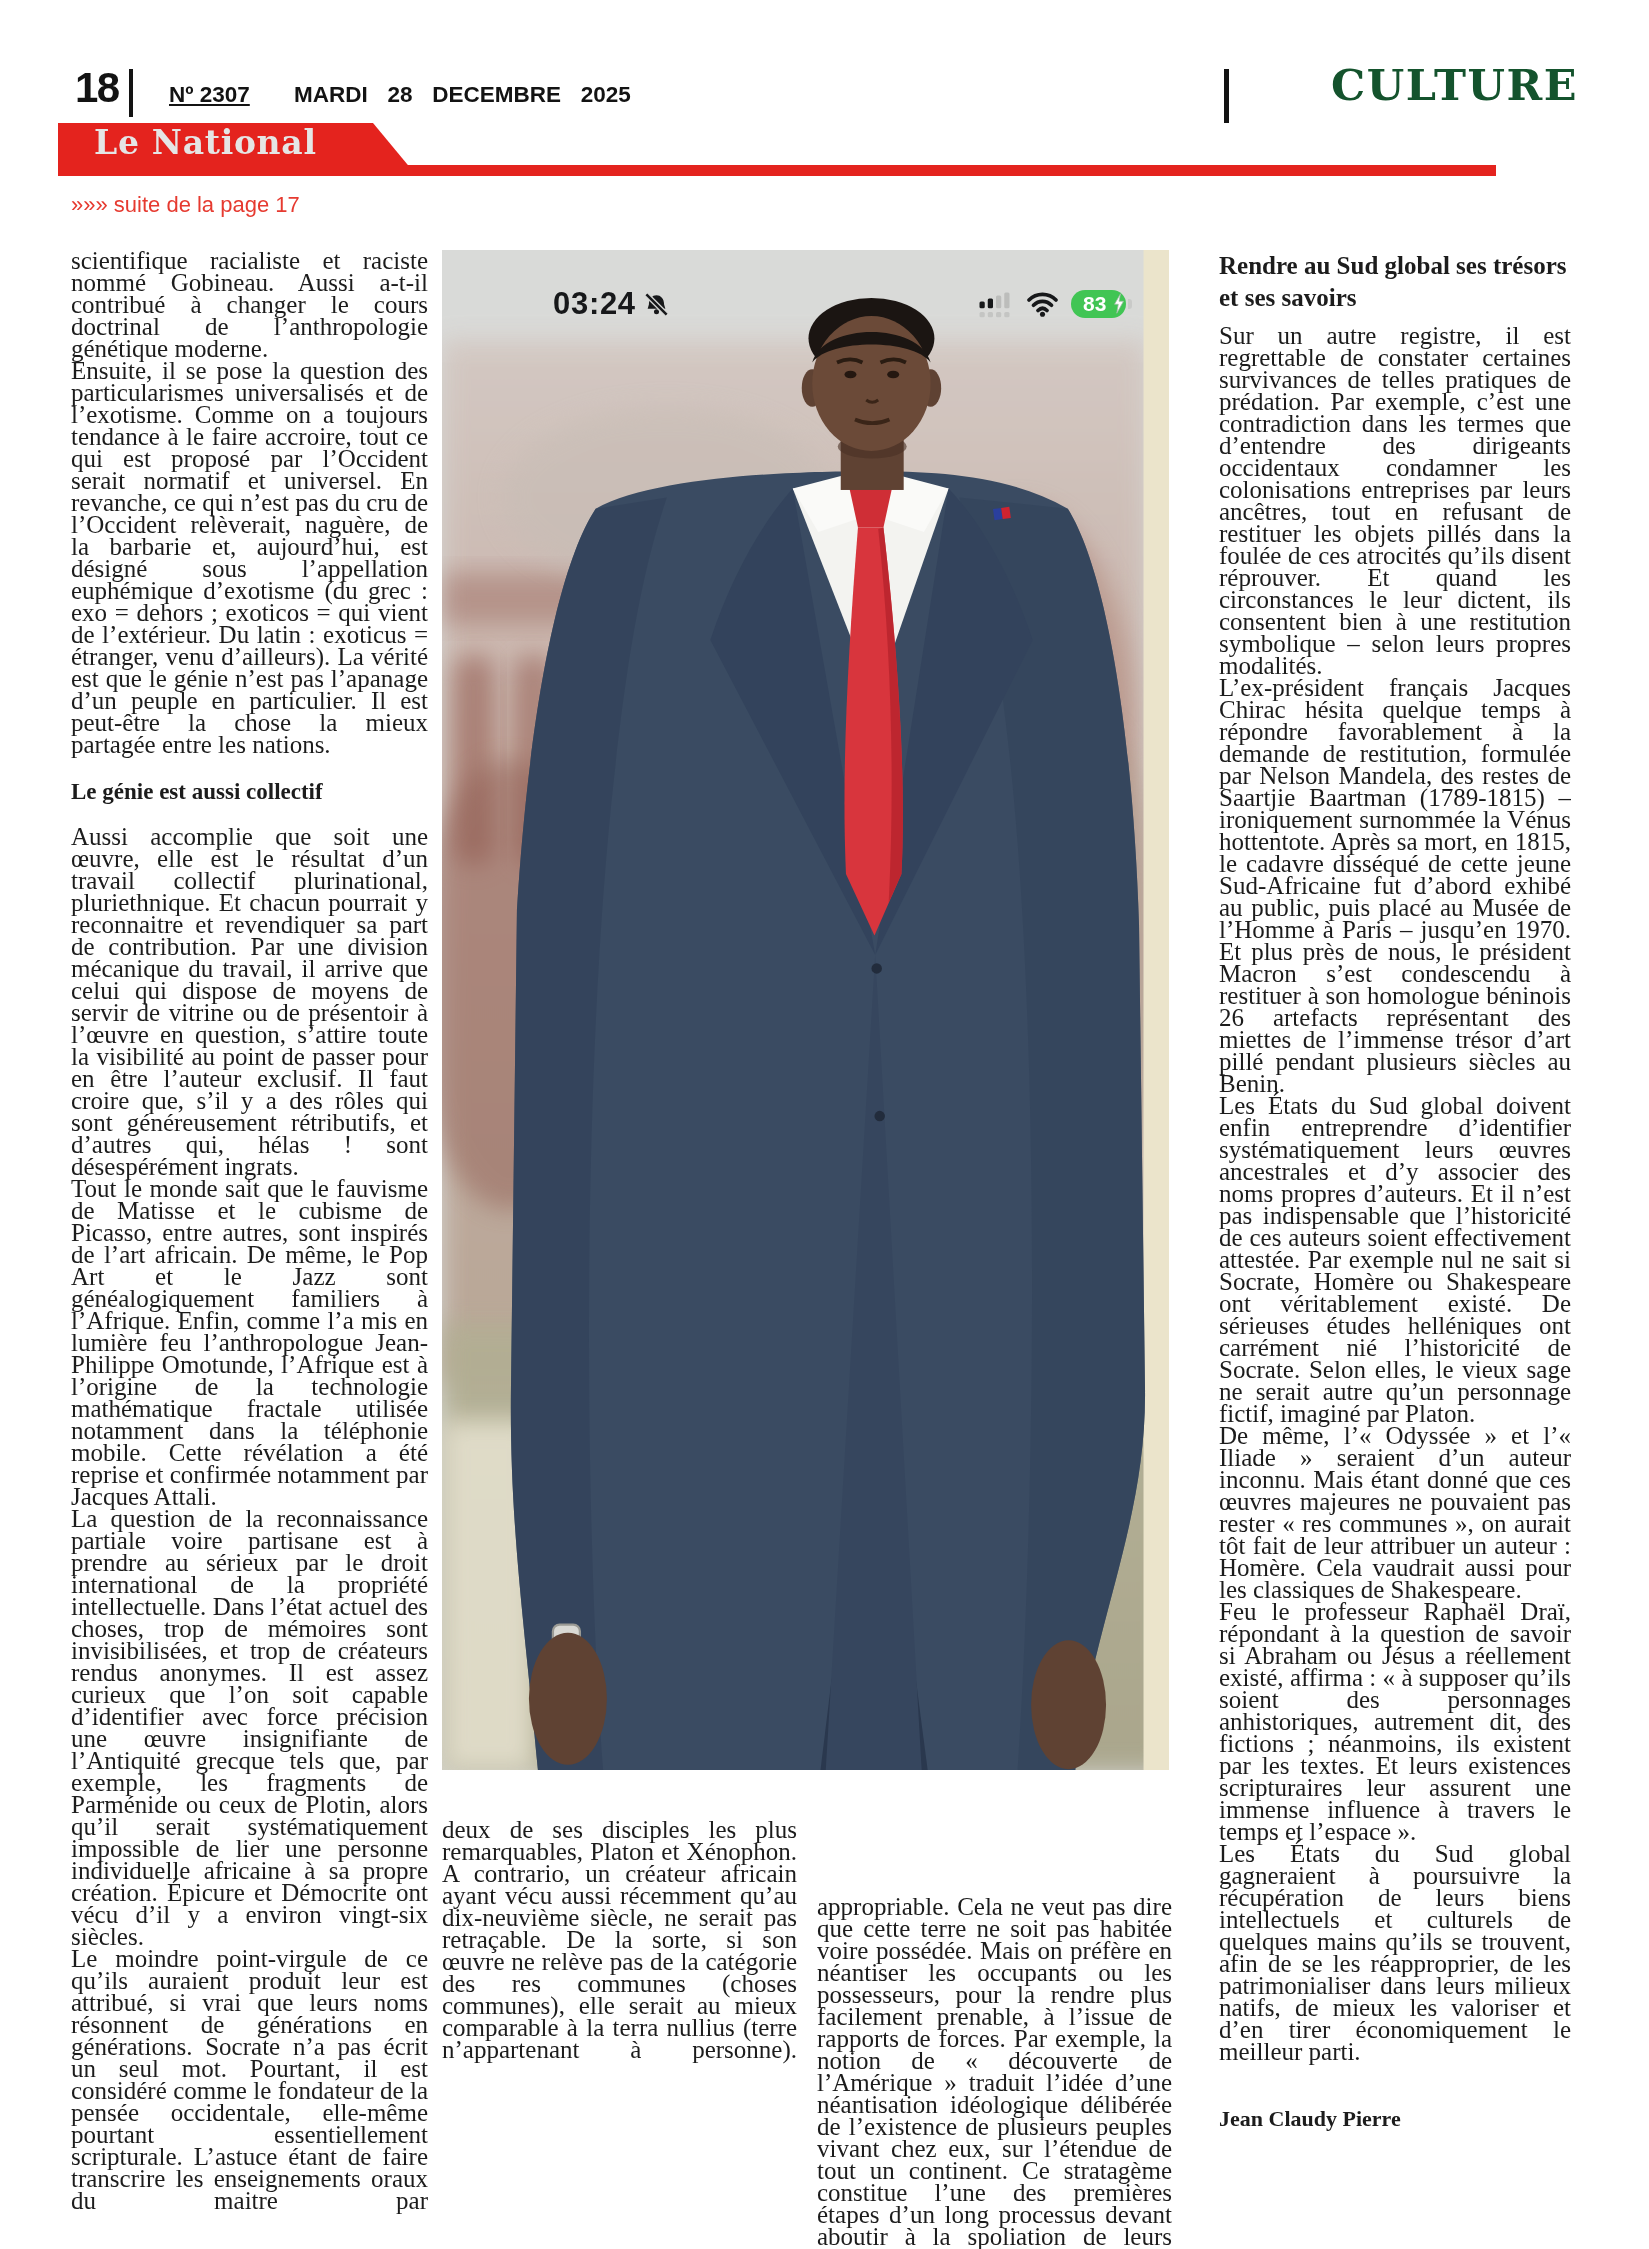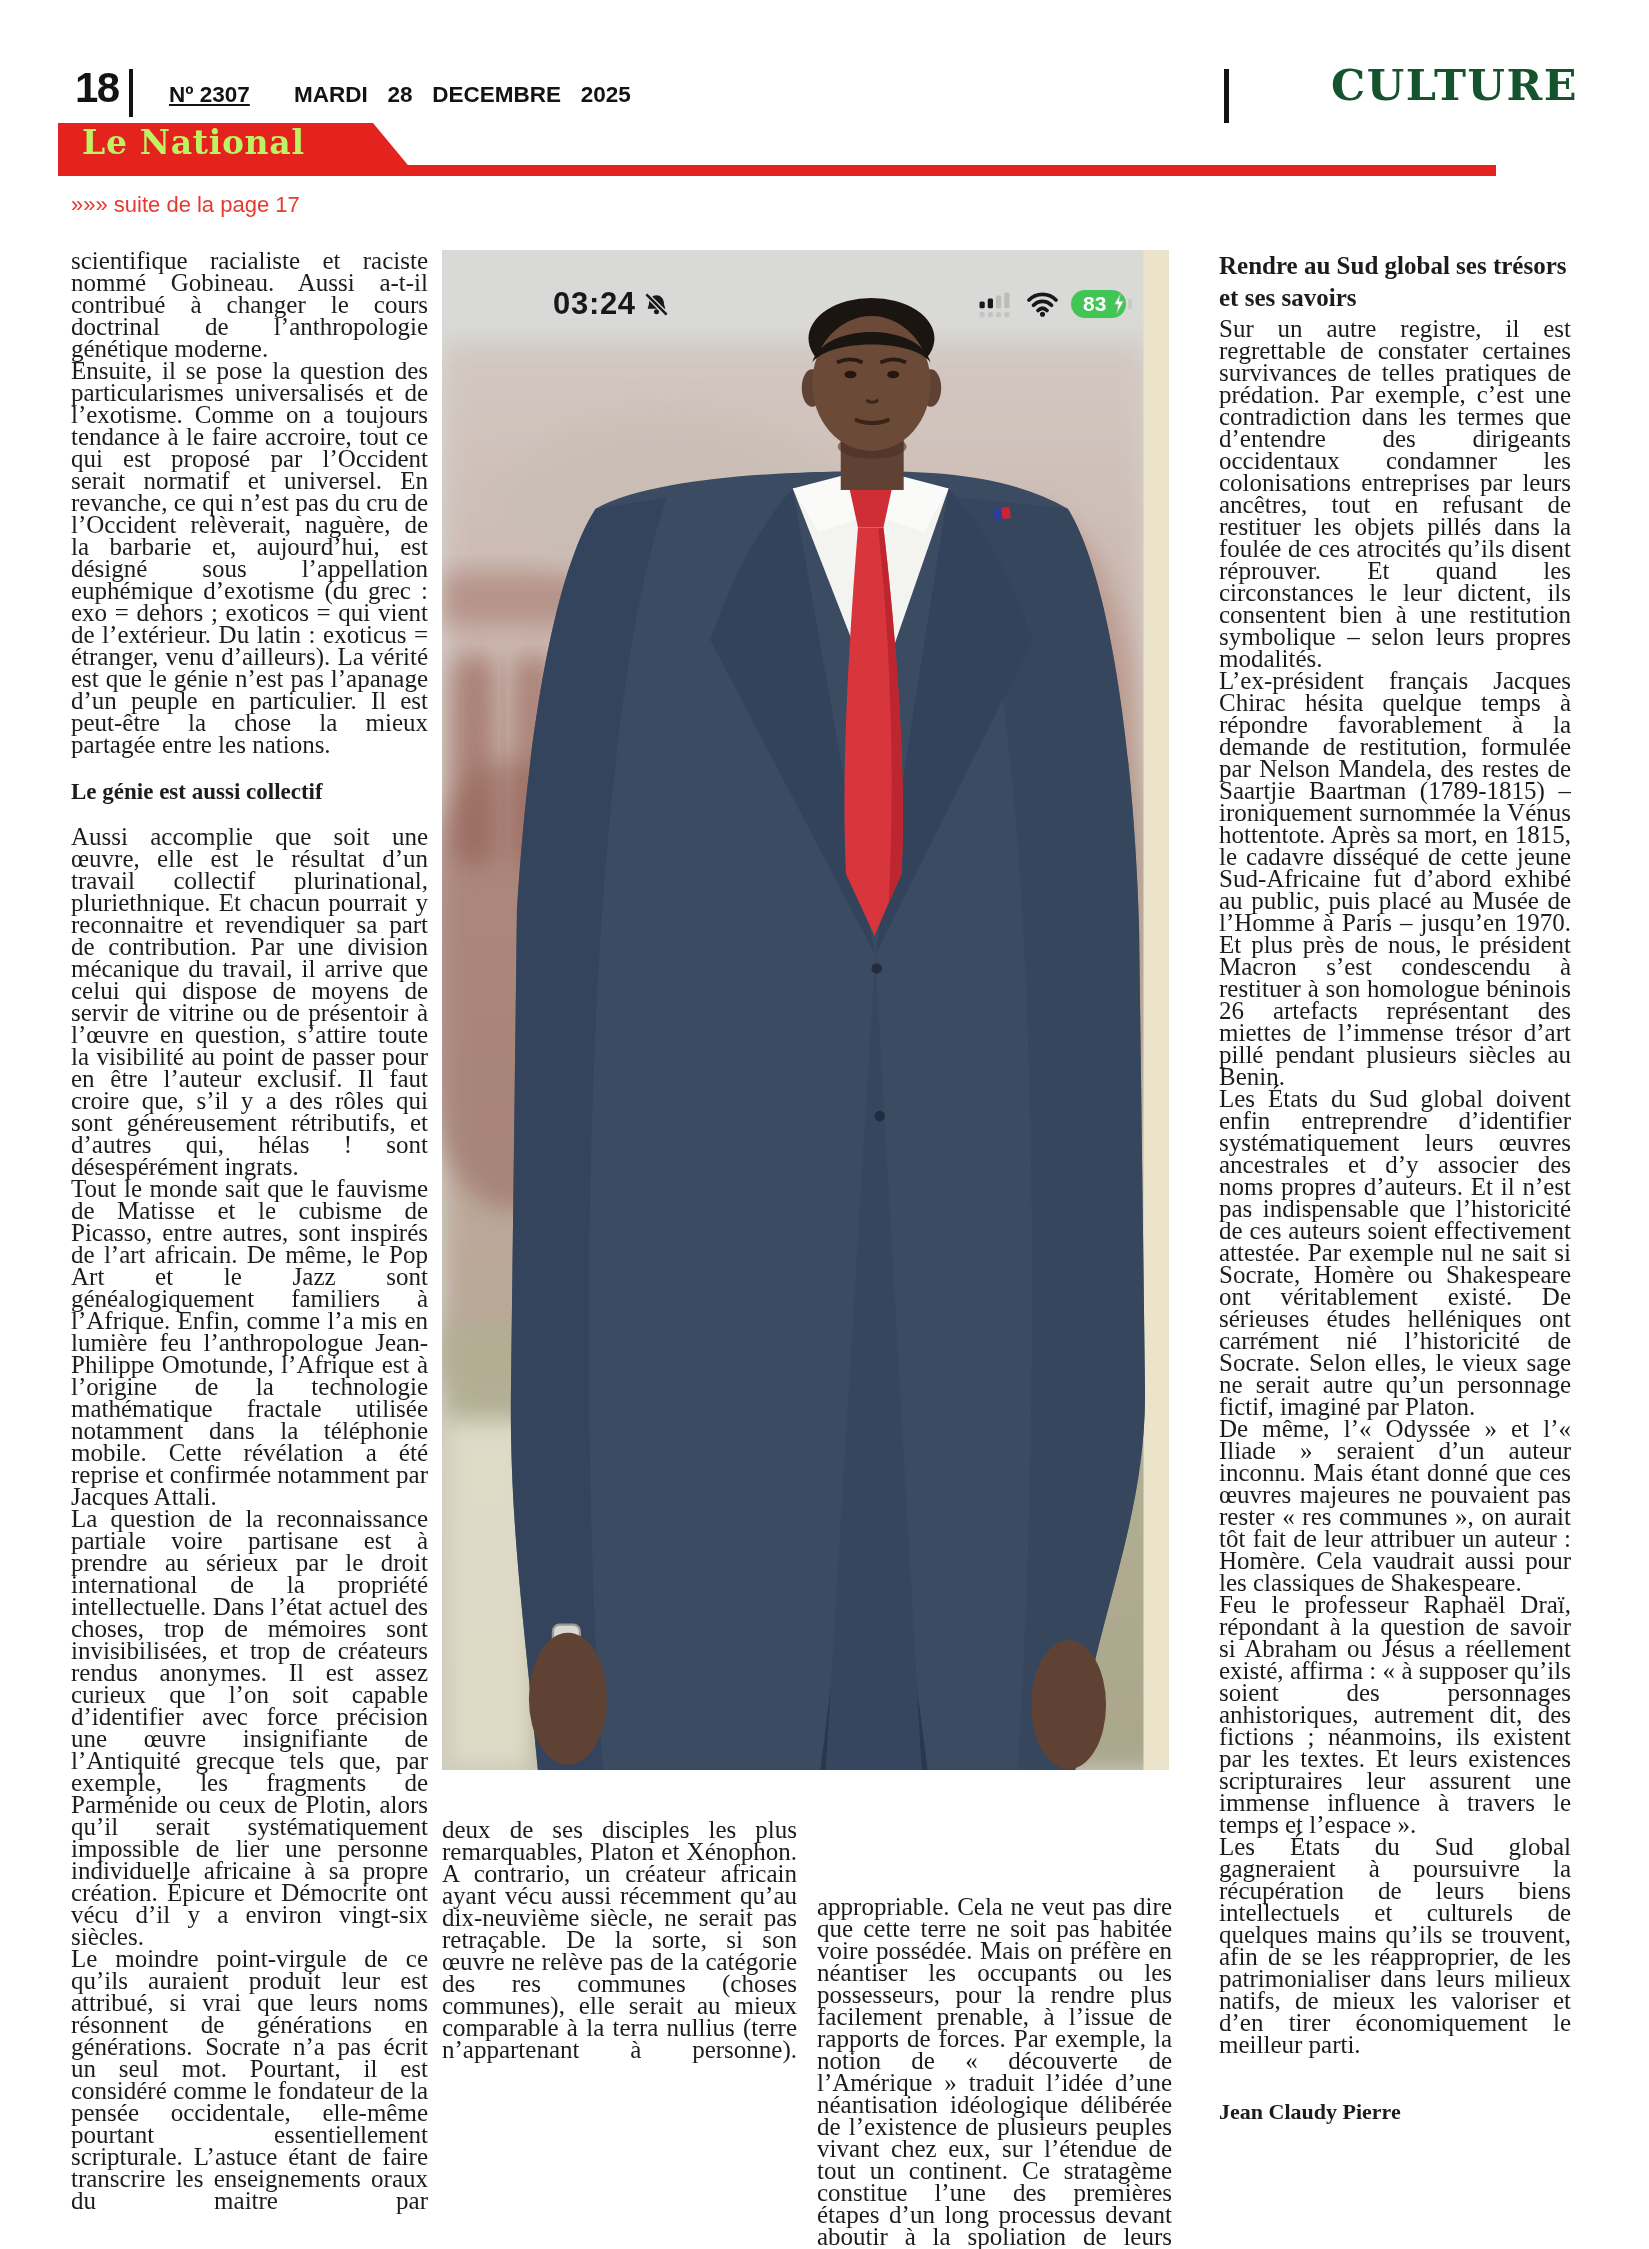--- a/index.html
+++ b/index.html
@@ -12,36 +12,36 @@
   .hdr-divider{position:absolute; left:129px; top:69px; width:3.7px; height:48px; background:#131313;}
   .issue{position:absolute; left:169px; top:82px; font:bold 22.5px "Liberation Sans", sans-serif; color:#131313;text-decoration:underline;}
   .date{position:absolute; left:294px; top:82px; font:bold 22.5px "Liberation Sans", sans-serif; color:#131313; word-spacing:13.5px;}
   .culture-bar{position:absolute; left:1224px; top:69px; width:4.5px; height:54px; background:#131313;}
   .section-title{position:absolute; right:72px; top:60px; font:bold 43px "DejaVu Serif", serif; color:#14532d; letter-spacing:1.5px;}
   .masthead-band{
     position:absolute; left:58px; top:123px; width:354px; height:47px; background:var(--red,#e4231e);
     clip-path:polygon(0 0, calc(100% - 39px) 0, 100% 100%, 0 100%);
   }
   .masthead-band .logo{
-    display:block; padding-left:24px; line-height:45px;
-    font:bold 33px "DejaVu Serif", serif; color:#bef264; letter-spacing:0.7px;
+    display:block; padding-left:36px; line-height:45px;
+    font:bold 33px "DejaVu Serif", serif; color:#e5e5e5; letter-spacing:0.7px;
   }
   .red-rule{position:absolute; left:58px; top:165px; width:1438px; height:10.5px; background:var(--red,#e4231e);}
   .continuation{position:absolute; left:71px; top:192px; font:22px "Liberation Sans", sans-serif; color:var(--suite_red,#e63a30);}
   
   .col{position:absolute; overflow:hidden;}
   .col p{margin:0; font-size:25px; line-height:22px; text-align:justify;}
   #col1{left:71px;  top:250px; width:357px; height:1969px;}
   #col2{left:442px; top:1819px; width:355px; height:409px;}
   #col3{left:817px;top:1896px; width:355px; height:409px;}
   #col4{left:1219px;top:250px; width:352px; height:1950px;}
   #col1 .plist:last-of-type p:last-child{text-align-last:justify;}
   #col2 p:last-child{text-align-last:justify;}
   .subhead{font:bold 23px "Liberation Serif", serif; margin:22.5px 0 21px 0;}
-  .col-heading{font:bold 25px "Liberation Serif", serif; line-height:31.5px; margin:0 0 5px 0; white-space:pre-line;}
+  .col-heading{font:bold 25px "Liberation Serif", serif; line-height:31.5px; margin:0 0 12px 0; white-space:pre-line;}
   .byline{font:bold 22px "Liberation Serif", serif; margin-top:43px;}
   
   .photo{position:absolute; left:442px; top:250px; width:727px; height:1520px; background:#d6d7d4; overflow:hidden;}
   .photo svg.scene{position:absolute; inset:0; width:100%; height:100%;}
   .statusbar{
     position:absolute; top:28.5px; left:0; right:0; height:51px;
     display:flex; justify-content:space-between; align-items:center;
     padding:0 43px 0 111px; color:#17181a;
   }
   .sb-left{display:flex; align-items:center; gap:7.5px;}

